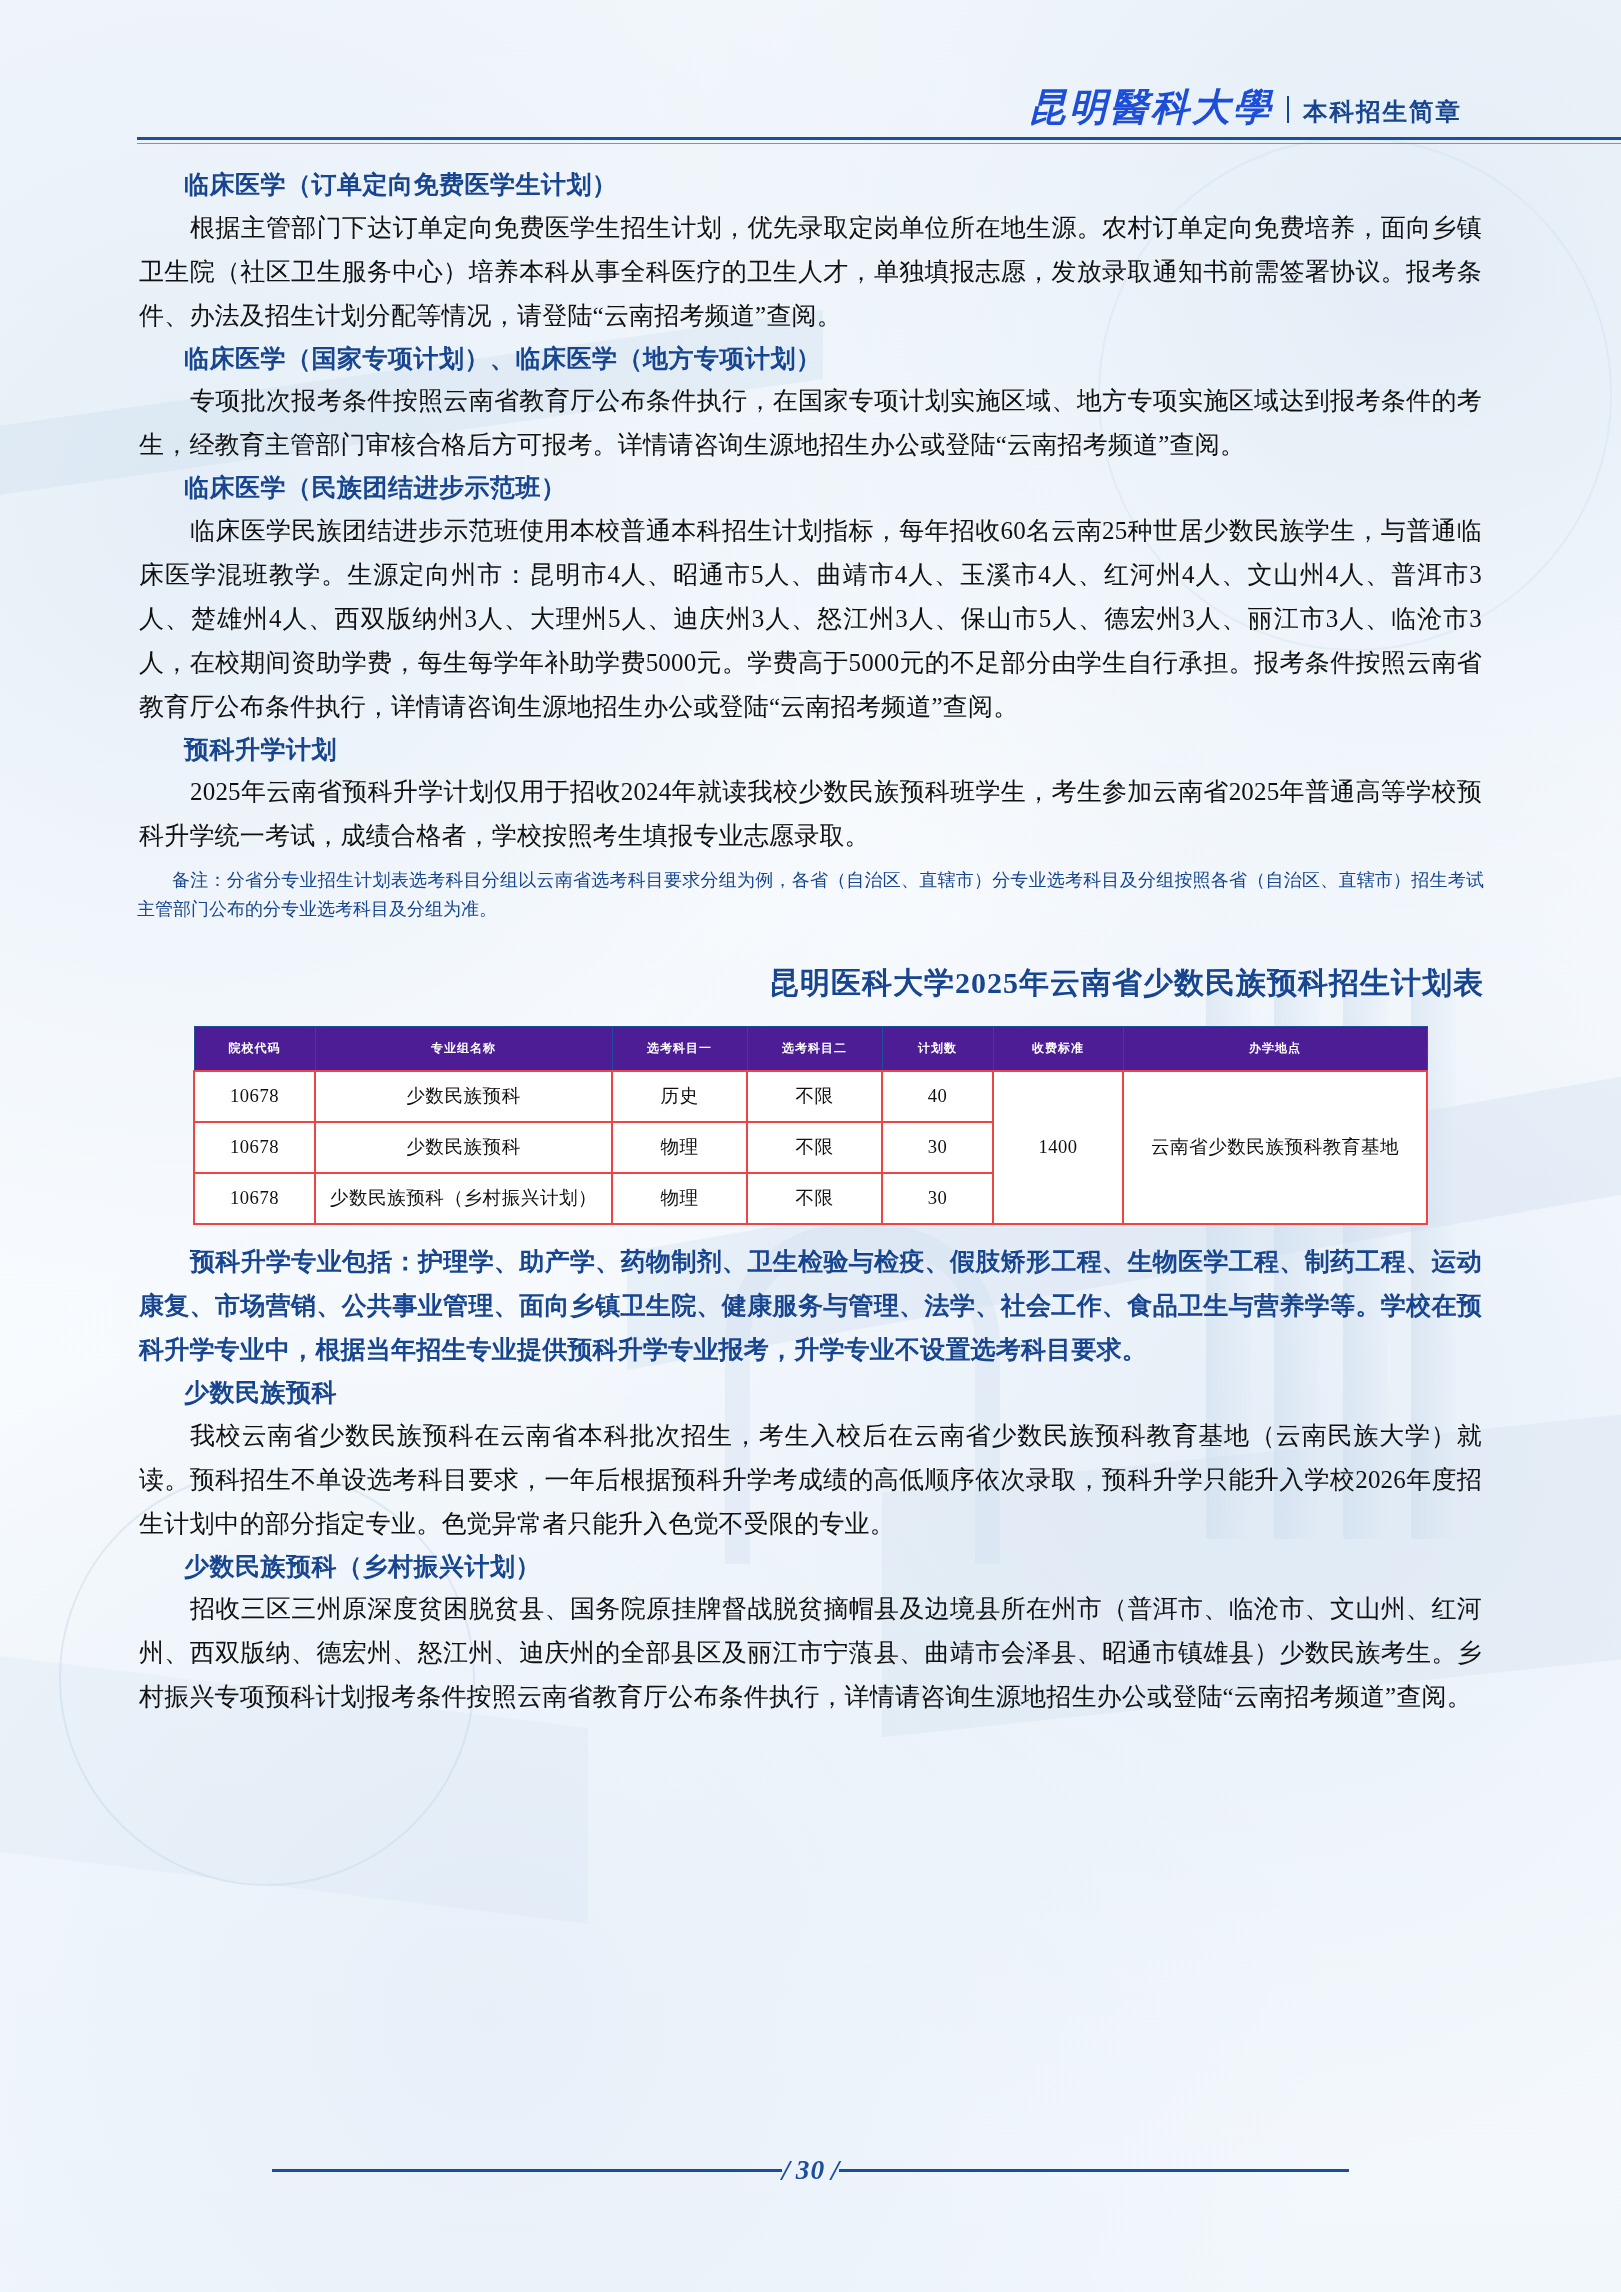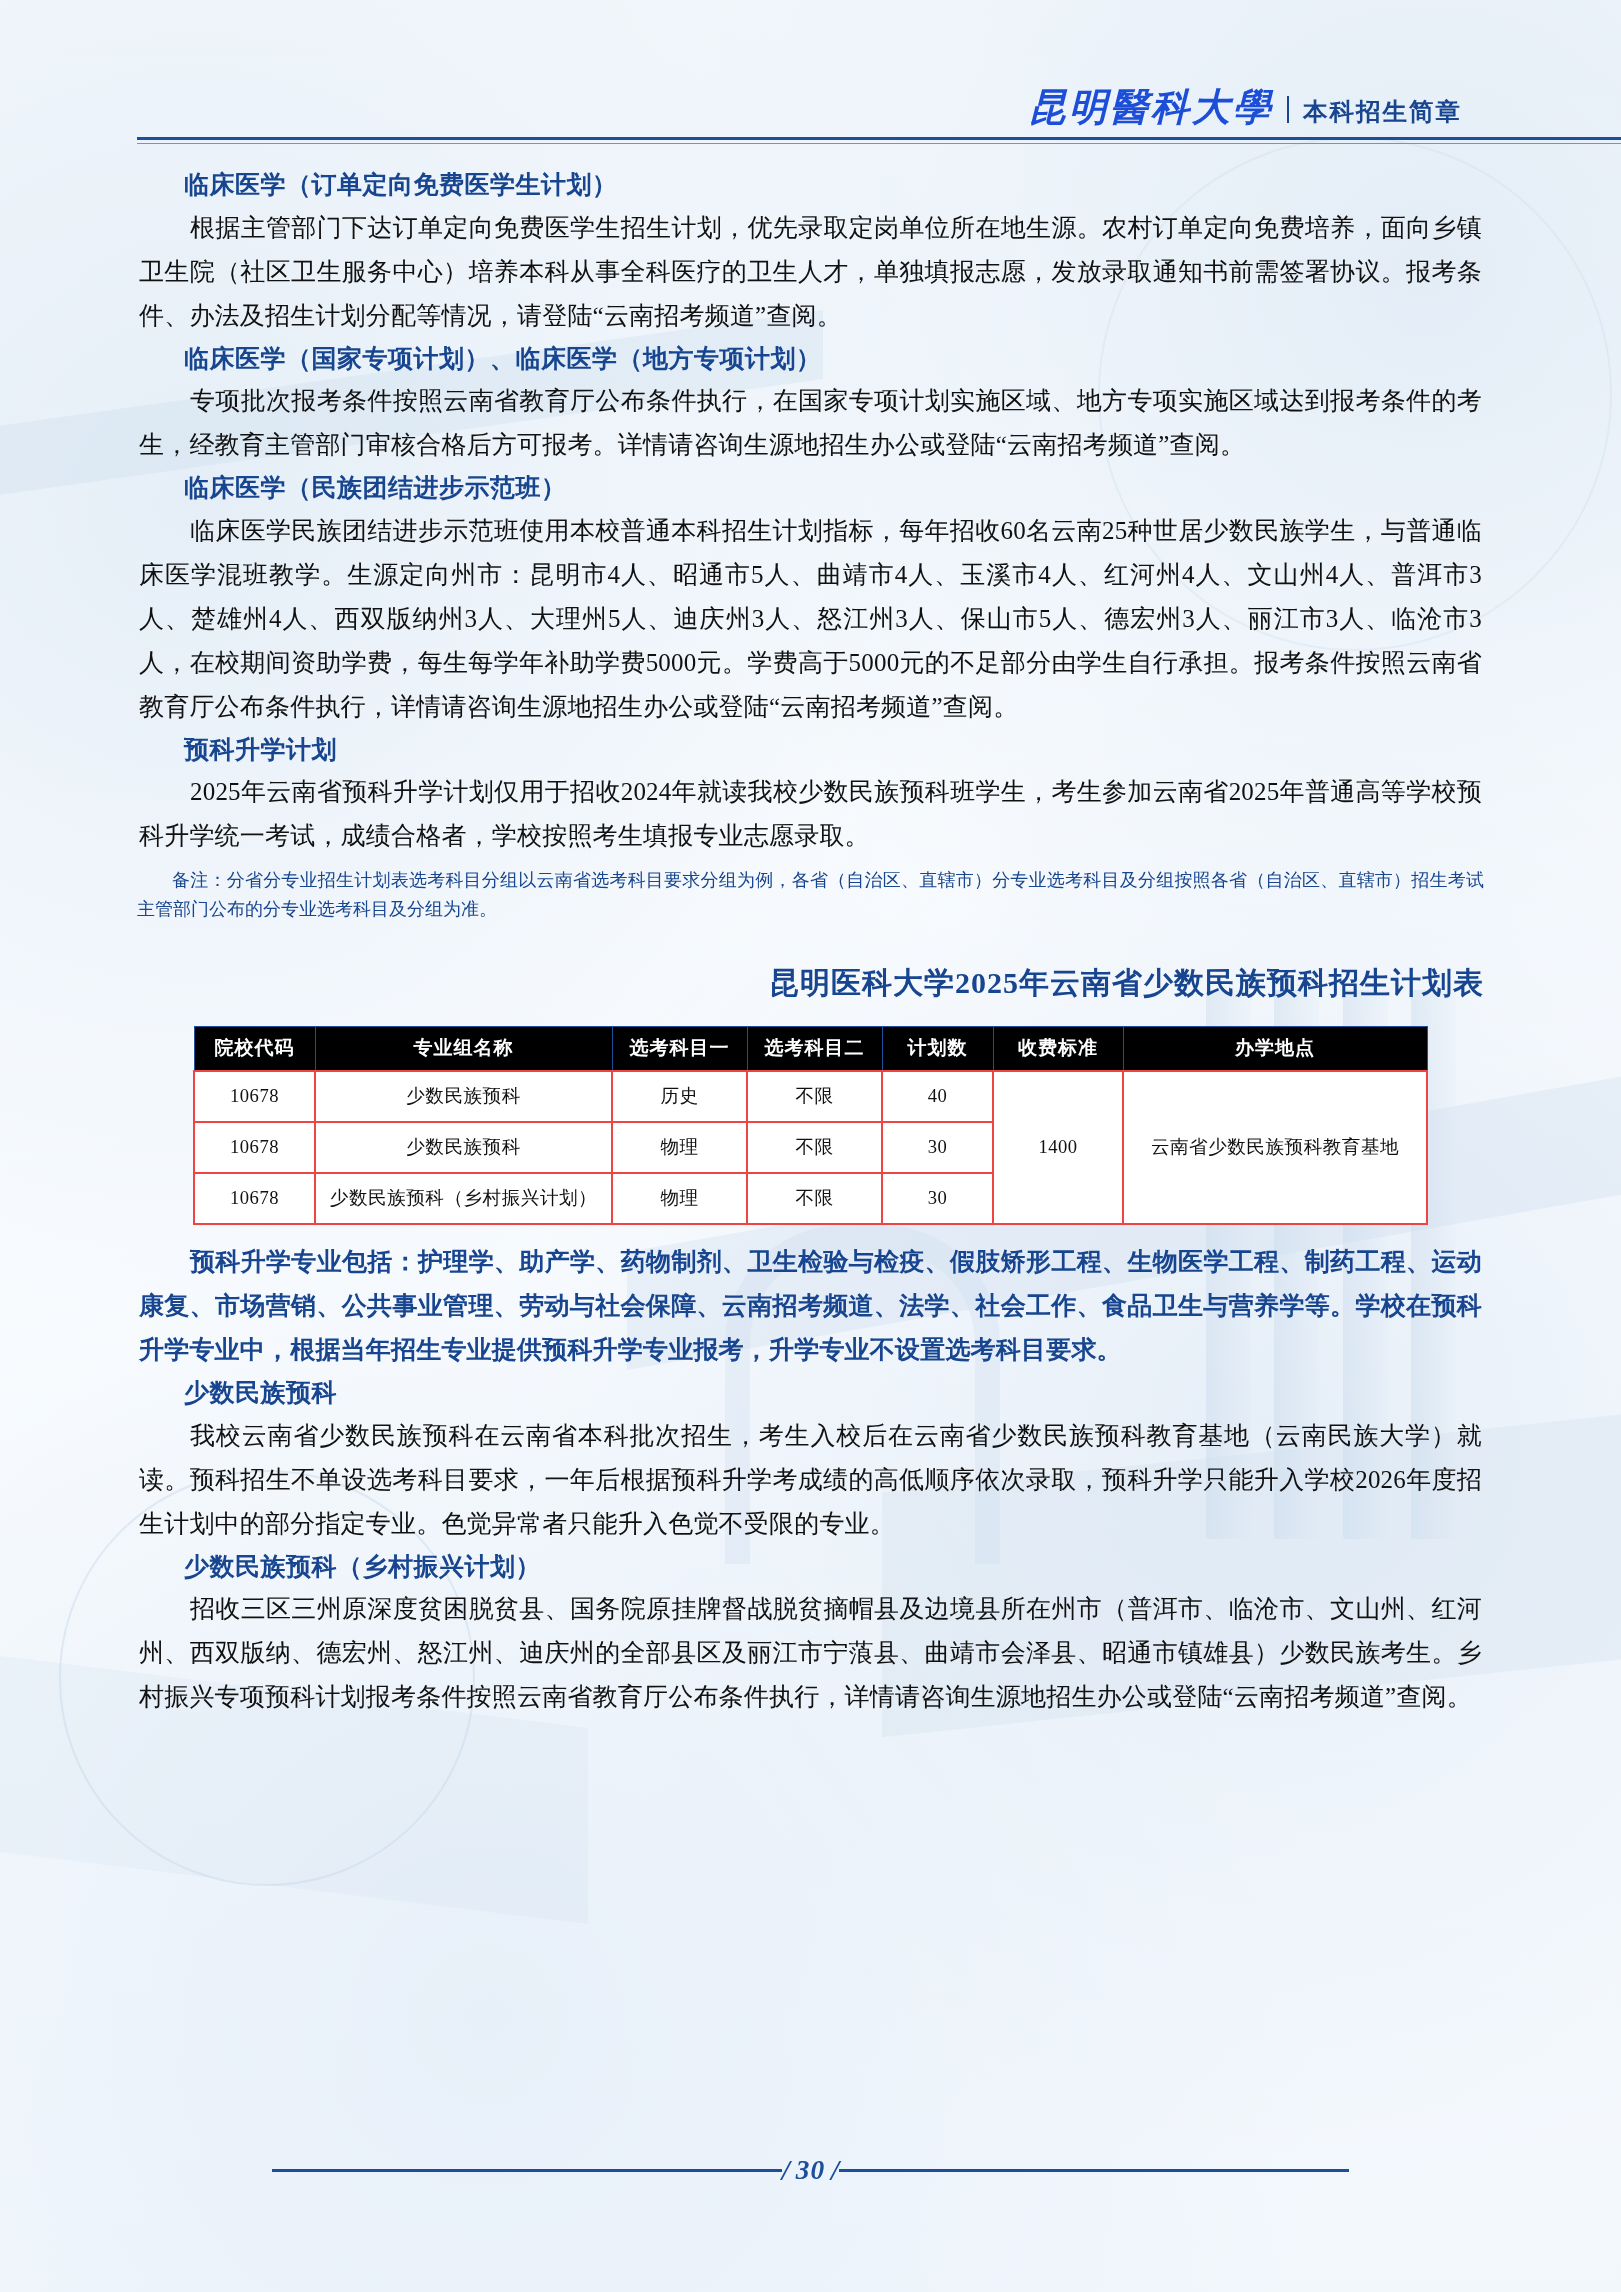--- a/index.html
+++ b/index.html
@@ -182,23 +182,23 @@
   }
 
   table.plan {
     border-collapse: collapse;
     width: 1235px;
     margin: 0 auto;
     background: #ffffff;
     table-layout: fixed;
   }
   table.plan th {
-    background: #000000;
+    background: #4c1d95;
     color: #ffffff;
-    font-size: 19px;
+    font-size: 12px;
     font-weight: bold;
     border: 1px solid #1f4e9d;
     height: 41px;
     letter-spacing: 1px;
   }
   table.plan td {
     border: 2px solid #ef4444;
     font-size: 18.6px;
     color: #111;
     text-align: center;
@@ -323,21 +323,21 @@
           <td>少数民族预科（乡村振兴计划）</td>
           <td>物理</td>
           <td>不限</td>
           <td>30</td>
         </tr>
       </tbody>
     </table>
 
     <div class="gap-m"></div>
 
-    <p class="body blue-para">预科升学专业包括：护理学、助产学、药物制剂、卫生检验与检疫、假肢矫形工程、生物医学工程、制药工程、运动康复、市场营销、公共事业管理、劳动与社会保障、云南招考频道、法学、社会工作、食品卫生与营养学等。学校在预科升学专业中，根据当年招生专业提供预科升学专业报考，升学专业不设置选考科目要求。</p>
+    <p class="body blue-para">预科升学专业包括：护理学、助产学、药物制剂、卫生检验与检疫、假肢矫形工程、生物医学工程、制药工程、运动康复、市场营销、公共事业管理、面向乡镇卫生院、健康服务与管理、法学、社会工作、食品卫生与营养学等。学校在预科升学专业中，根据当年招生专业提供预科升学专业报考，升学专业不设置选考科目要求。</p>
 
     <h3 class="sub-head">少数民族预科</h3>
     <p class="body">我校云南省少数民族预科在云南省本科批次招生，考生入校后在云南省少数民族预科教育基地（云南民族大学）就读。预科招生不单设选考科目要求，一年后根据预科升学考成绩的高低顺序依次录取，预科升学只能升入学校2026年度招生计划中的部分指定专业。色觉异常者只能升入色觉不受限的专业。</p>
 
     <h3 class="sub-head">少数民族预科（乡村振兴计划）</h3>
     <p class="body">招收三区三州原深度贫困脱贫县、国务院原挂牌督战脱贫摘帽县及边境县所在州市（普洱市、临沧市、文山州、红河州、西双版纳、德宏州、怒江州、迪庆州的全部县区及丽江市宁蒗县、曲靖市会泽县、昭通市镇雄县）少数民族考生。乡村振兴专项预科计划报考条件按照云南省教育厅公布条件执行，详情请咨询生源地招生办公或登陆“云南招考频道”查阅。</p>
 
   </div>
 
   <div class="footer">

